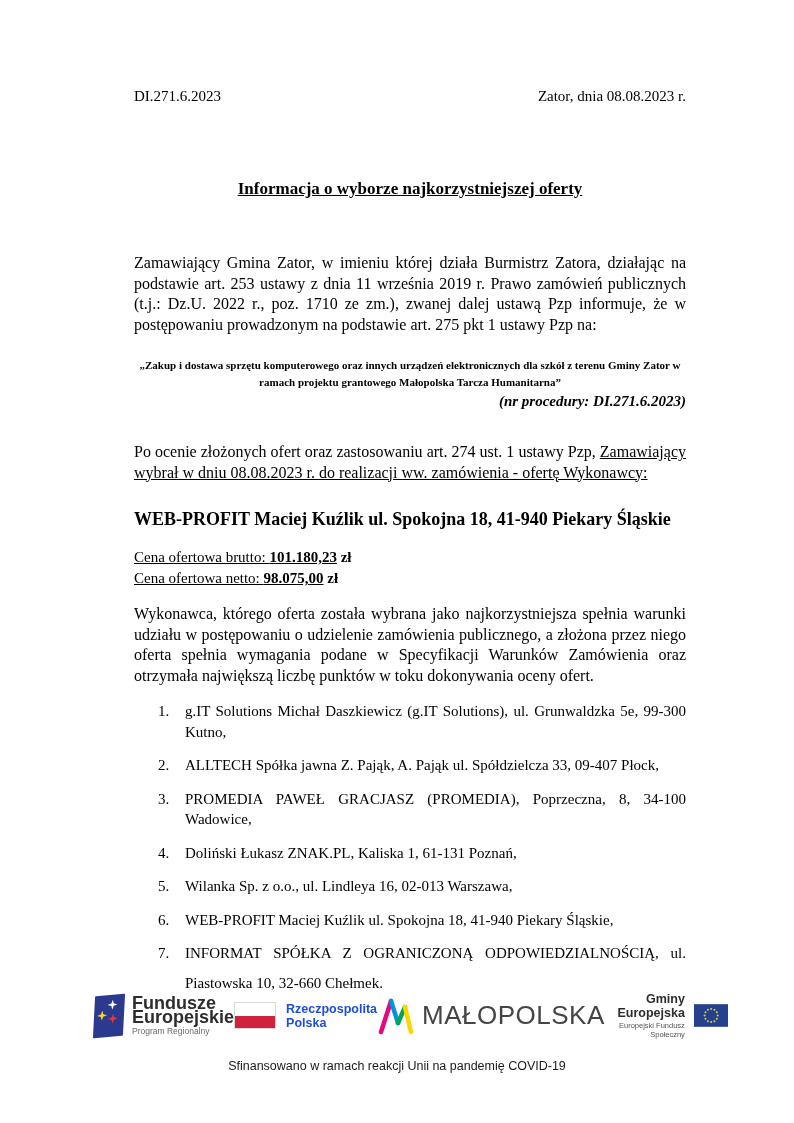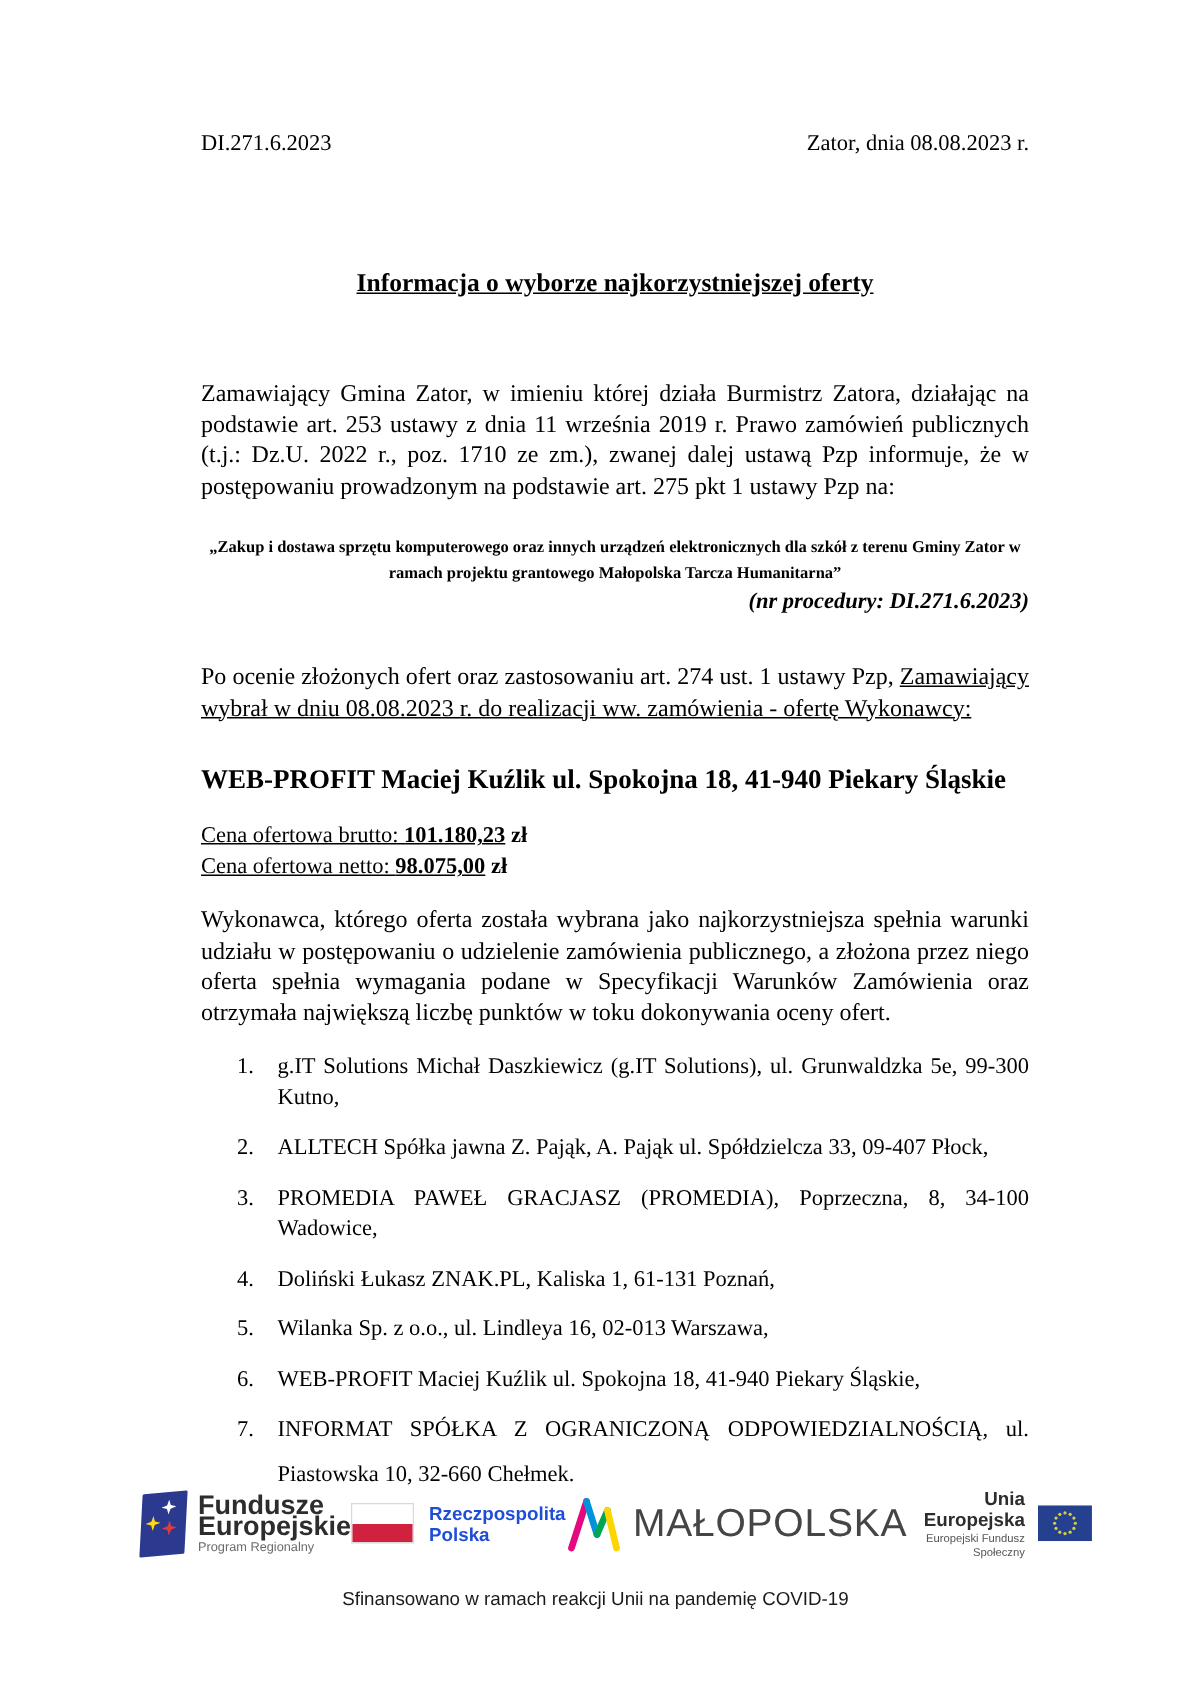--- a/index.html
+++ b/index.html
@@ -151,21 +151,21 @@
         <path d="M4 36 L14 5" stroke="#e5097f" stroke-width="4.5" stroke-linecap="round" fill="none"></path>
         <path d="M14 5 L21 27" stroke="#0093dd" stroke-width="4.5" stroke-linecap="round" fill="none"></path>
         <path d="M21 27 L28 11" stroke="#00a651" stroke-width="4.5" stroke-linecap="round" fill="none"></path>
         <path d="M28 11 L34 36" stroke="#ffd500" stroke-width="4.5" stroke-linecap="round" fill="none"></path>
       </svg>
       <span class="mp-name">MAŁOPOLSKA</span>
     </div>
 
     <div class="logo-cell">
       <div class="eu-text">
-        <div class="t1">Unia Europejska</div>
+        <div class="t1">Gminy Europejska</div>
         <div class="t2">Europejski Fundusz Społeczny</div>
       </div>
       <svg width="47" height="31" viewBox="0 0 47 31">
         <rect width="47" height="31" fill="#24408f"></rect>
         <g fill="#d9d13a">
           <circle cx="23.5" cy="6.5" r="1.4"></circle>
           <circle cx="28" cy="7.7" r="1.4"></circle>
           <circle cx="31.3" cy="11" r="1.4"></circle>
           <circle cx="32.5" cy="15.5" r="1.4"></circle>
           <circle cx="31.3" cy="20" r="1.4"></circle>

